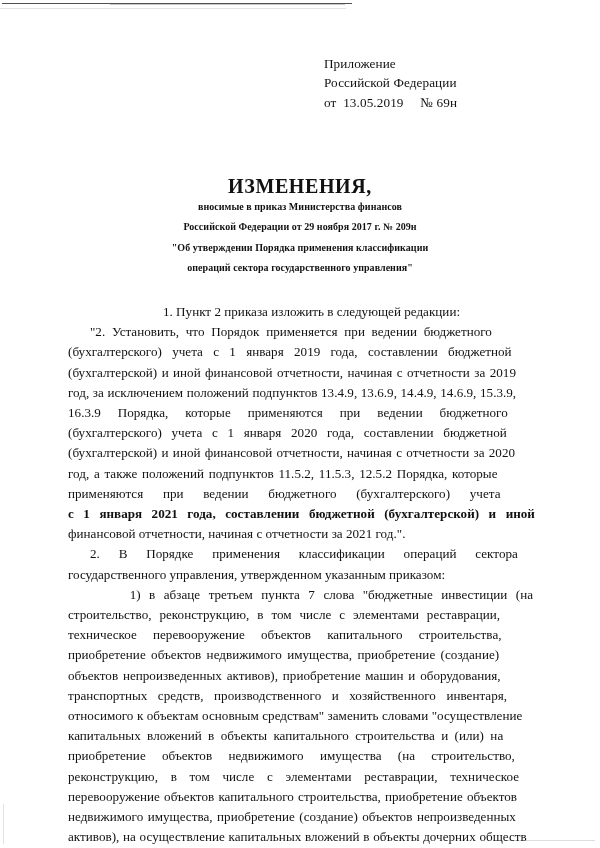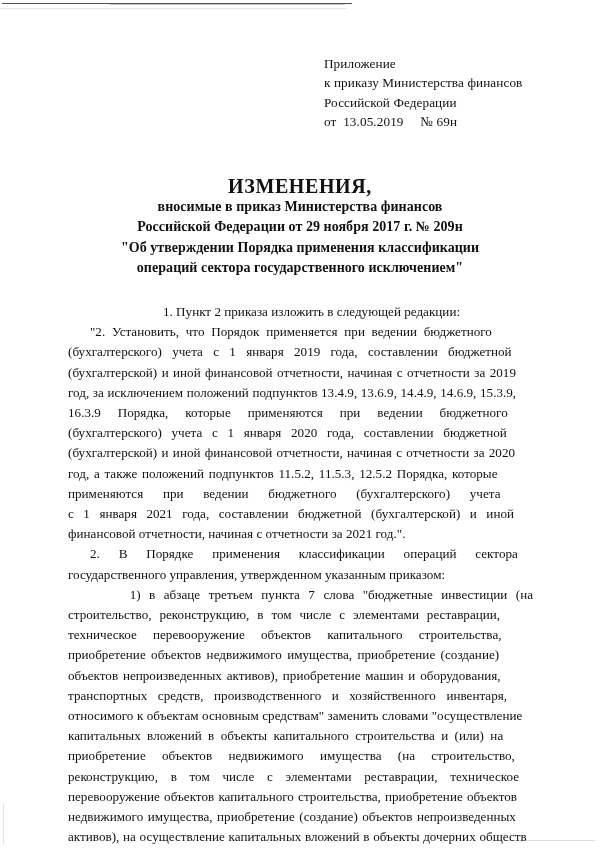--- a/index.html
+++ b/index.html
@@ -82,21 +82,21 @@
   
   .title-block {
     position: absolute;
     left: 40px;
     top: 176px;
     width: 520px;
     text-align: center;
   }
   .title-line {
     font-weight: bold;
-    font-size: 14px;
+    font-size: 10px;
     line-height: 20.6px;
     letter-spacing: 0.05px;
   }
   .title-line.main {
     font-size: 20px;
     letter-spacing: 0.6px;
   }
 
   
   .body-block {
@@ -118,45 +118,44 @@
 <div id="page">
 
   <div class="scan-line-top"></div>
   <div class="scan-line-top-2"></div>
   <div class="scan-line-top-3"></div>
   <div class="scan-edge-left"></div>
   <div class="scan-edge-bottom"></div>
 
   <div class="header-block">
     <div class="header-line">Приложение</div>
-    <div class="header-line">к приказу Министерства финансов</div>
     <div class="header-line">Российской Федерации</div>
     <div class="header-line">от  13.05.2019     № 69н</div>
   </div>
 
   <div class="title-block">
     <div class="title-line main">ИЗМЕНЕНИЯ,</div>
     <div class="title-line">вносимые в приказ Министерства финансов</div>
     <div class="title-line">Российской Федерации от 29 ноября 2017 г. № 209н</div>
     <div class="title-line">"Об утверждении Порядка применения классификации</div>
-    <div class="title-line">операций сектора государственного исключением"</div>
+    <div class="title-line">операций сектора государственного управления"</div>
   </div>
 
   <div class="body-block" id="body-block">
       <div class="body-line" style="padding-left: 22px; text-align: center;">1. Пункт 2 приказа изложить в следующей редакции:</div>
       <div class="body-line" style="padding-left: 22px; word-spacing: 3.4px;">"2. Установить, что Порядок применяется при ведении бюджетного</div>
       <div class="body-line" style="word-spacing: 7px;">(бухгалтерского) учета с 1 января 2019 года, составлении бюджетной</div>
       <div class="body-line" style="word-spacing: 1.1px;">(бухгалтерской) и иной финансовой отчетности, начиная с отчетности за 2019</div>
       <div class="body-line" style="word-spacing: 0.3px;">год, за исключением положений подпунктов 13.4.9, 13.6.9, 14.4.9, 14.6.9, 15.3.9,</div>
       <div class="body-line" style="word-spacing: 13.6px;">16.3.9 Порядка, которые применяются при ведении бюджетного</div>
       <div class="body-line" style="word-spacing: 6.4px;">(бухгалтерского) учета с 1 января 2020 года, составлении бюджетной</div>
       <div class="body-line" style="word-spacing: 1px;">(бухгалтерской) и иной финансовой отчетности, начиная с отчетности за 2020</div>
       <div class="body-line" style="word-spacing: 1.4px;">год, а также положений подпунктов 11.5.2,  11.5.3,  12.5.2 Порядка, которые</div>
       <div class="body-line" style="word-spacing: 16.4px;">применяются при ведении бюджетного (бухгалтерского) учета</div>
-      <div class="body-line" style="word-spacing: 6.2px;">с 1 января 2021 года, составлении бюджетной (бухгалтерской) и иной</div>
+      <div class="body-line" style="word-spacing: 6.2px; font-weight: bold;">с 1 января 2021 года, составлении бюджетной (бухгалтерской) и иной</div>
       <div class="body-line">финансовой отчетности, начиная с отчетности за 2021 год.".</div>
       <div class="body-line" style="padding-left: 22px; word-spacing: 15.5px;">2. В Порядке применения классификации операций сектора</div>
       <div class="body-line">государственного управления, утвержденном указанным приказом:</div>
       <div class="body-line" style="padding-left: 22px; word-spacing: 5.2px; text-align: right;">1) в абзаце третьем пункта 7 слова "бюджетные инвестиции (на</div>
       <div class="body-line" style="word-spacing: 4.6px;">строительство, реконструкцию, в том числе с элементами реставрации,</div>
       <div class="body-line" style="word-spacing: 12.8px;">техническое перевооружение объектов капитального строительства,</div>
       <div class="body-line" style="word-spacing: 2.1px;">приобретение объектов недвижимого имущества, приобретение (создание)</div>
       <div class="body-line" style="word-spacing: 1.5px;">объектов непроизведенных активов), приобретение машин и оборудования,</div>
       <div class="body-line" style="word-spacing: 7.2px;">транспортных средств, производственного и хозяйственного инвентаря,</div>
       <div class="body-line" style="word-spacing: 0.2px;">относимого к объектам основным средствам" заменить словами "осуществление</div>

